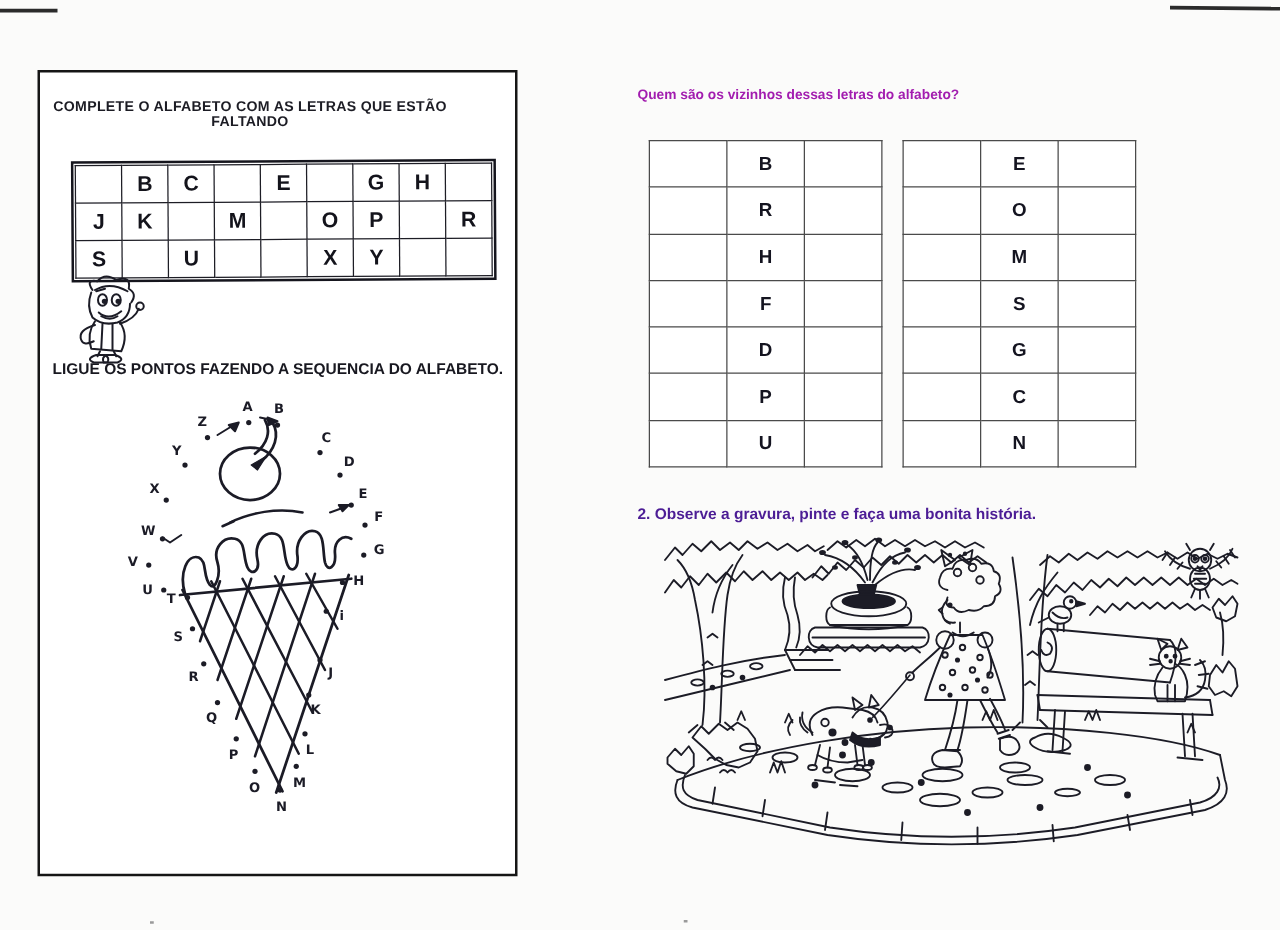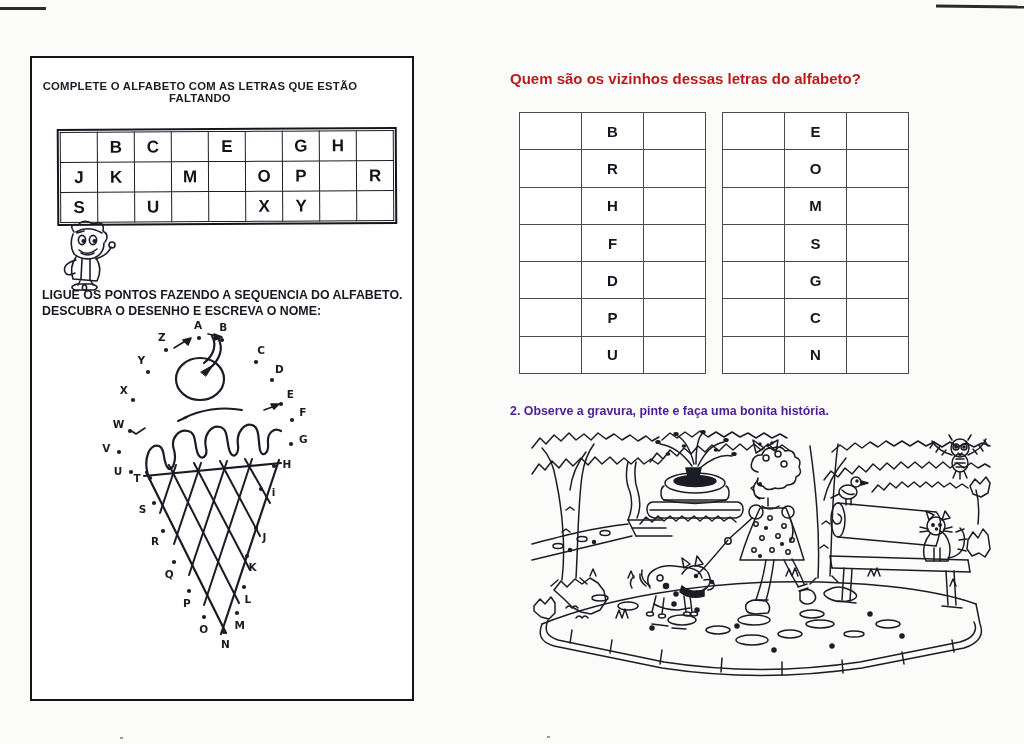--- a/index.html
+++ b/index.html
@@ -10,21 +10,21 @@
   .artifact{background:#2b2b2b;}
   
   .left-frame{left:30px;top:56px;width:380px;height:641px;border:2px solid #151515;background:#ffffff;}
   .lp-title{left:30px;top:80px;width:340px;text-align:center;font-size:11.3px;font-weight:bold;letter-spacing:.25px;color:#1c1c24;}
   .alpha-wrap{left:57px;top:128px;border:2.5px solid #15151d;background:#fff;padding:1px;transform:rotate(-.35deg);}
   .alpha-wrap table{border-collapse:collapse;table-layout:fixed;}
   .alpha-wrap td{width:36px;height:29px;border:1.6px solid #1d1d25;text-align:center;
                  font-size:17px;font-weight:bold;color:#13131b;padding:0;}
   .instr{left:42px;top:287px;width:366px;font-size:12.4px;font-weight:bold;line-height:16px;color:#181820;}
   
-  .rp-title{left:510px;top:70px;font-size:15px;font-weight:600;color:#b91c1c;}
+  .rp-title{left:510px;top:70px;font-size:11px;font-weight:600;color:#a21caf;}
   .ntable{border-collapse:collapse;table-layout:fixed;position:absolute;background:#fff;}
   .ntable td{width:61px;height:36.3px;border:1.2px solid #4a4a4a;text-align:center;vertical-align:middle;
              font-size:15px;font-weight:bold;color:#141420;padding:0;}
   #nt0{left:519px;top:112px;border:1.8px solid #333;}
   #nt1{left:722px;top:112px;border:1.8px solid #333;}
   .sec2{left:510px;top:404px;font-size:12.4px;font-weight:bold;color:#4c1d95;}
   svg{position:absolute;overflow:visible;}
   text.dotlabel{font-family:"DejaVu Sans", sans-serif;font-size:10.5px;font-weight:bold;fill:#1b1b26;}
 </style>
 </head>
@@ -100,21 +100,20 @@
       <circle cx="60" cy="24" r="3"></circle>
     <path d="M28,60 L26,64"></path>
       <path d="M39,60 L41,64"></path>
     <path d="M25,63 q-9,3 -2,6 l11,0 q2,-4 -2,-6 z"></path>
     <path d="M40,63 q9,3 2,6 l-11,0 q-2,-4 2,-6 z"></path>
   </g>
 </svg>
 
 <div class="abs instr">
   <div>LIGUE OS PONTOS FAZENDO A SEQUENCIA DO ALFABETO.</div>
-  <div>DESCUBRA O DESENHO E ESCREVA O NOME:</div>
 </div>
 
 <svg id="dotSvg" class="abs" style="left:88px;top:322px" width="228" height="336" viewBox="0 0 228 336">
   <g fill="none" stroke="#1b1b26" stroke-width="2.2" stroke-linecap="round" stroke-linejoin="round">
 
     <ellipse cx="112" cy="57" rx="24" ry="21"></ellipse>
     <path d="M130,16 C136,26 132,38 121,47"></path>
     <path d="M124,14 C129,23 126,33 116,41"></path>
     <path d="M113,50 l12,-7 l-7,11 z" fill="#1b1b26" stroke-width="1"></path>
 

